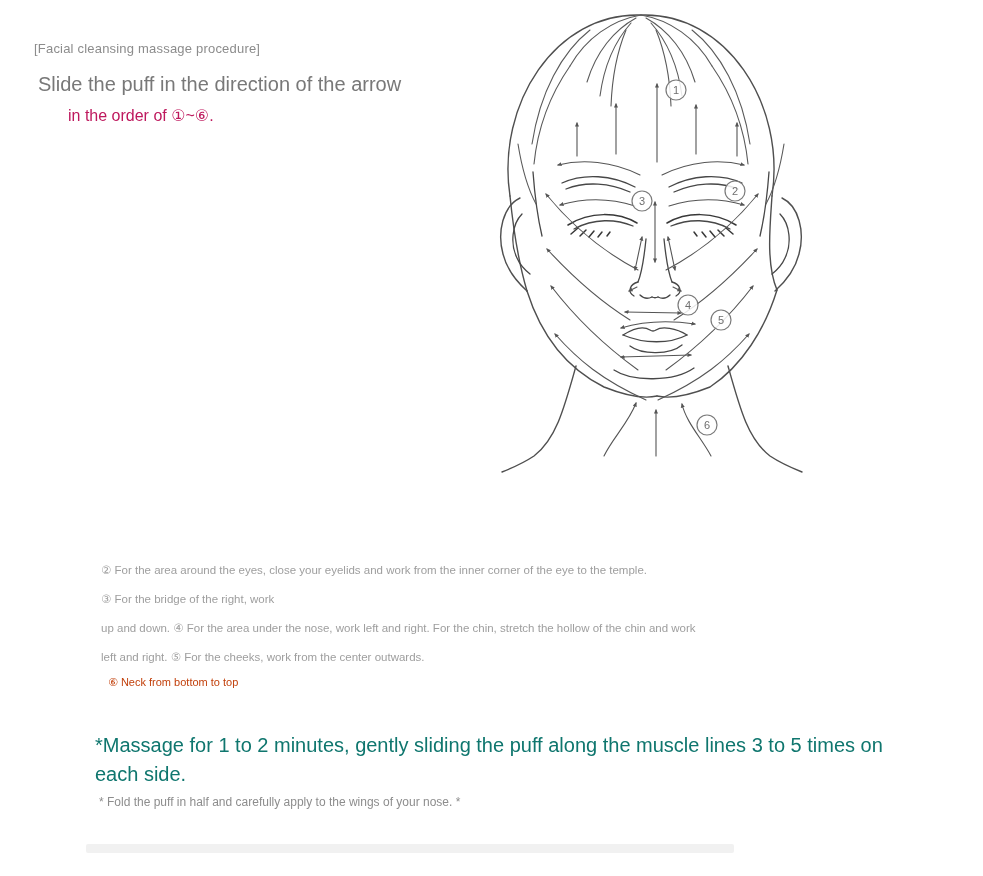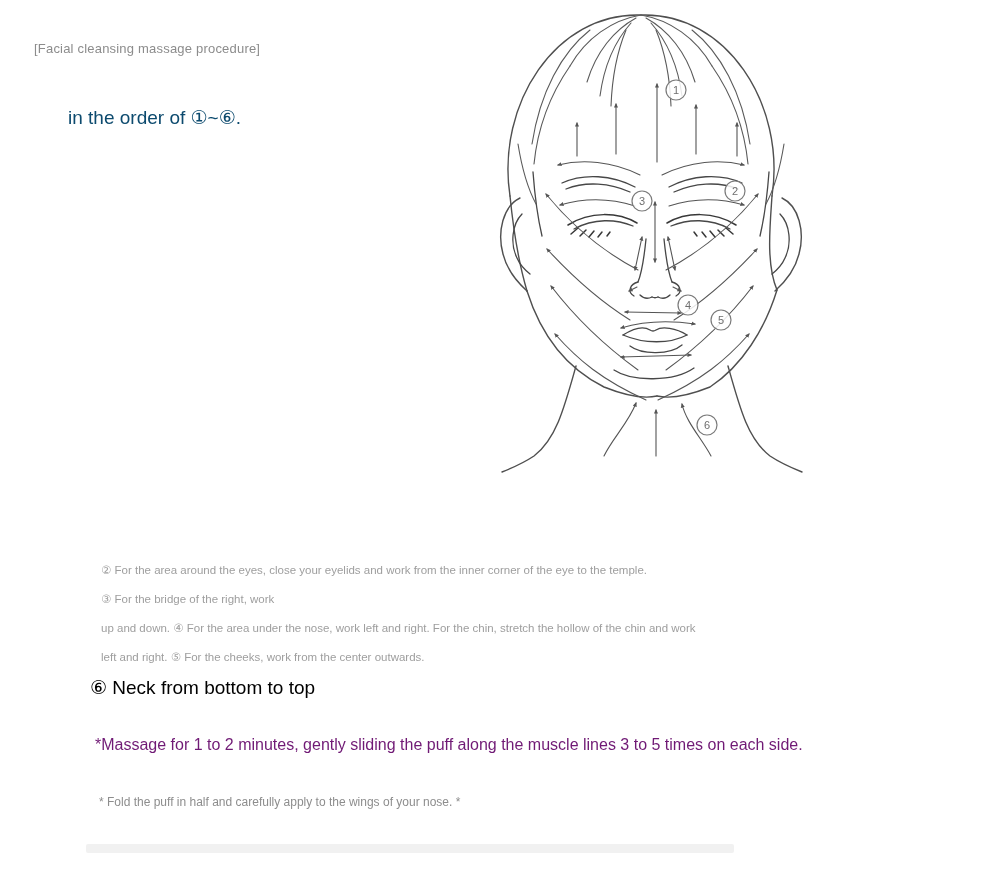--- a/index.html
+++ b/index.html
@@ -7,28 +7,28 @@
     position:relative;
     width:983px;height:876px;
     background:#fff;
     overflow:hidden;
     font-family:"Liberation Sans","DejaVu Sans",sans-serif;
     margin-left:24px;
   }
   .abs{position:absolute;white-space:nowrap;}
   .header-tag{left:10px;top:41px;font-size:13px;color:#8c8c8c;letter-spacing:.2px;}
   .intro1{left:14px;top:73px;font-size:20px;color:#787878;}
-  .intro2{left:44px;top:106px;font-size:19px;color:#0c4a6e;}
+  .intro2{left:44px;top:106px;font-size:16px;color:#be185d;}
   .diagram{position:absolute;left:470px;top:4px;width:340px;height:490px;}
 
   .step{position:absolute;left:77px;font-size:11.5px;color:#9e9e9e;white-space:nowrap;}
   .s1{top:534px;}.s2{top:563px;}.s3{top:592px;}.s4{top:621px;text-align:right;}.s5{top:650px;text-align:right;}
-  .step6{left:66px;top:676px;font-size:19px;color:#000000;}
-  .note-big{position:absolute;left:71px;top:731px;width:800px;font-size:16px;
-            line-height:28.5px;color:#701a75;white-space:normal;}
+  .step6{left:84px;top:676px;font-size:11px;color:#c2410c;}
+  .note-big{position:absolute;left:71px;top:731px;width:800px;font-size:20px;
+            line-height:28.5px;color:#0f766e;white-space:normal;}
   .note-sm{font-size:12px;color:#8d8d8d;}
   .n1{left:75px;top:795px;}
   .n2{left:75px;top:824px;}
   .scan-band{position:absolute;left:62px;top:844px;width:648px;height:9px;
              background:#f1f1f1;border-radius:2px;}
 
   
   .ln{fill:none;stroke:#4f4f4f;stroke-width:1.4;stroke-linecap:round;stroke-linejoin:round;}
   .hair{fill:none;stroke:#5a5a5a;stroke-width:1.1;stroke-linecap:round;}
   .feat{fill:none;stroke:#474747;stroke-width:1.3;stroke-linecap:round;}
@@ -39,20 +39,21 @@
   .marker circle{fill:#fff;fill-opacity:.85;stroke:#7a7a7a;stroke-width:1.2;}
   .marker text{font-family:"Liberation Sans","DejaVu Sans",sans-serif;
                font-size:11px;fill:#6f6f6f;text-anchor:middle;}
 </style>
 </head>
 <body>
 
 <div class="page">
 
   <div class="abs header-tag">[Facial cleansing massage procedure]</div>
+  <div class="abs intro1">Slide the puff in the direction of the arrow</div>
   <div class="abs intro2">in the order of ①~⑥.</div>
 
   <svg class="diagram" viewBox="0 0 340 490" xmlns="http://www.w3.org/2000/svg">
     <defs>
       <marker id="ah" viewBox="0 0 10 10" refX="7" refY="5" markerWidth="4.6" markerHeight="4.6" orient="auto-start-reverse">
         <path d="M0,1 L9,5 L0,9 Z" fill="#555"></path>
       </marker>
     </defs>
 
     <g>

